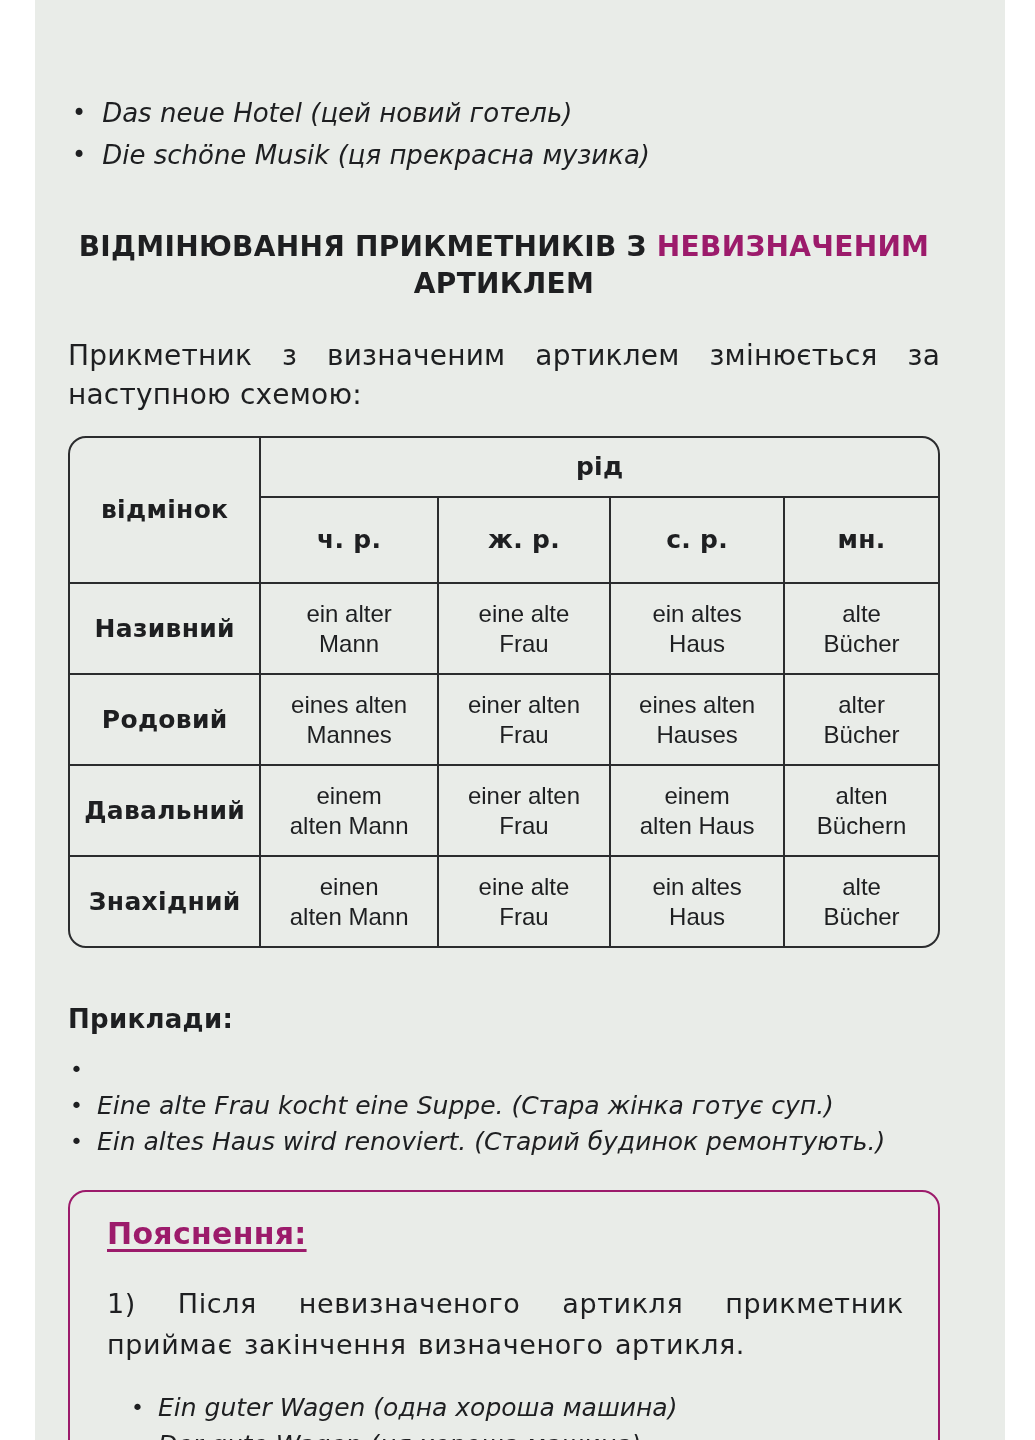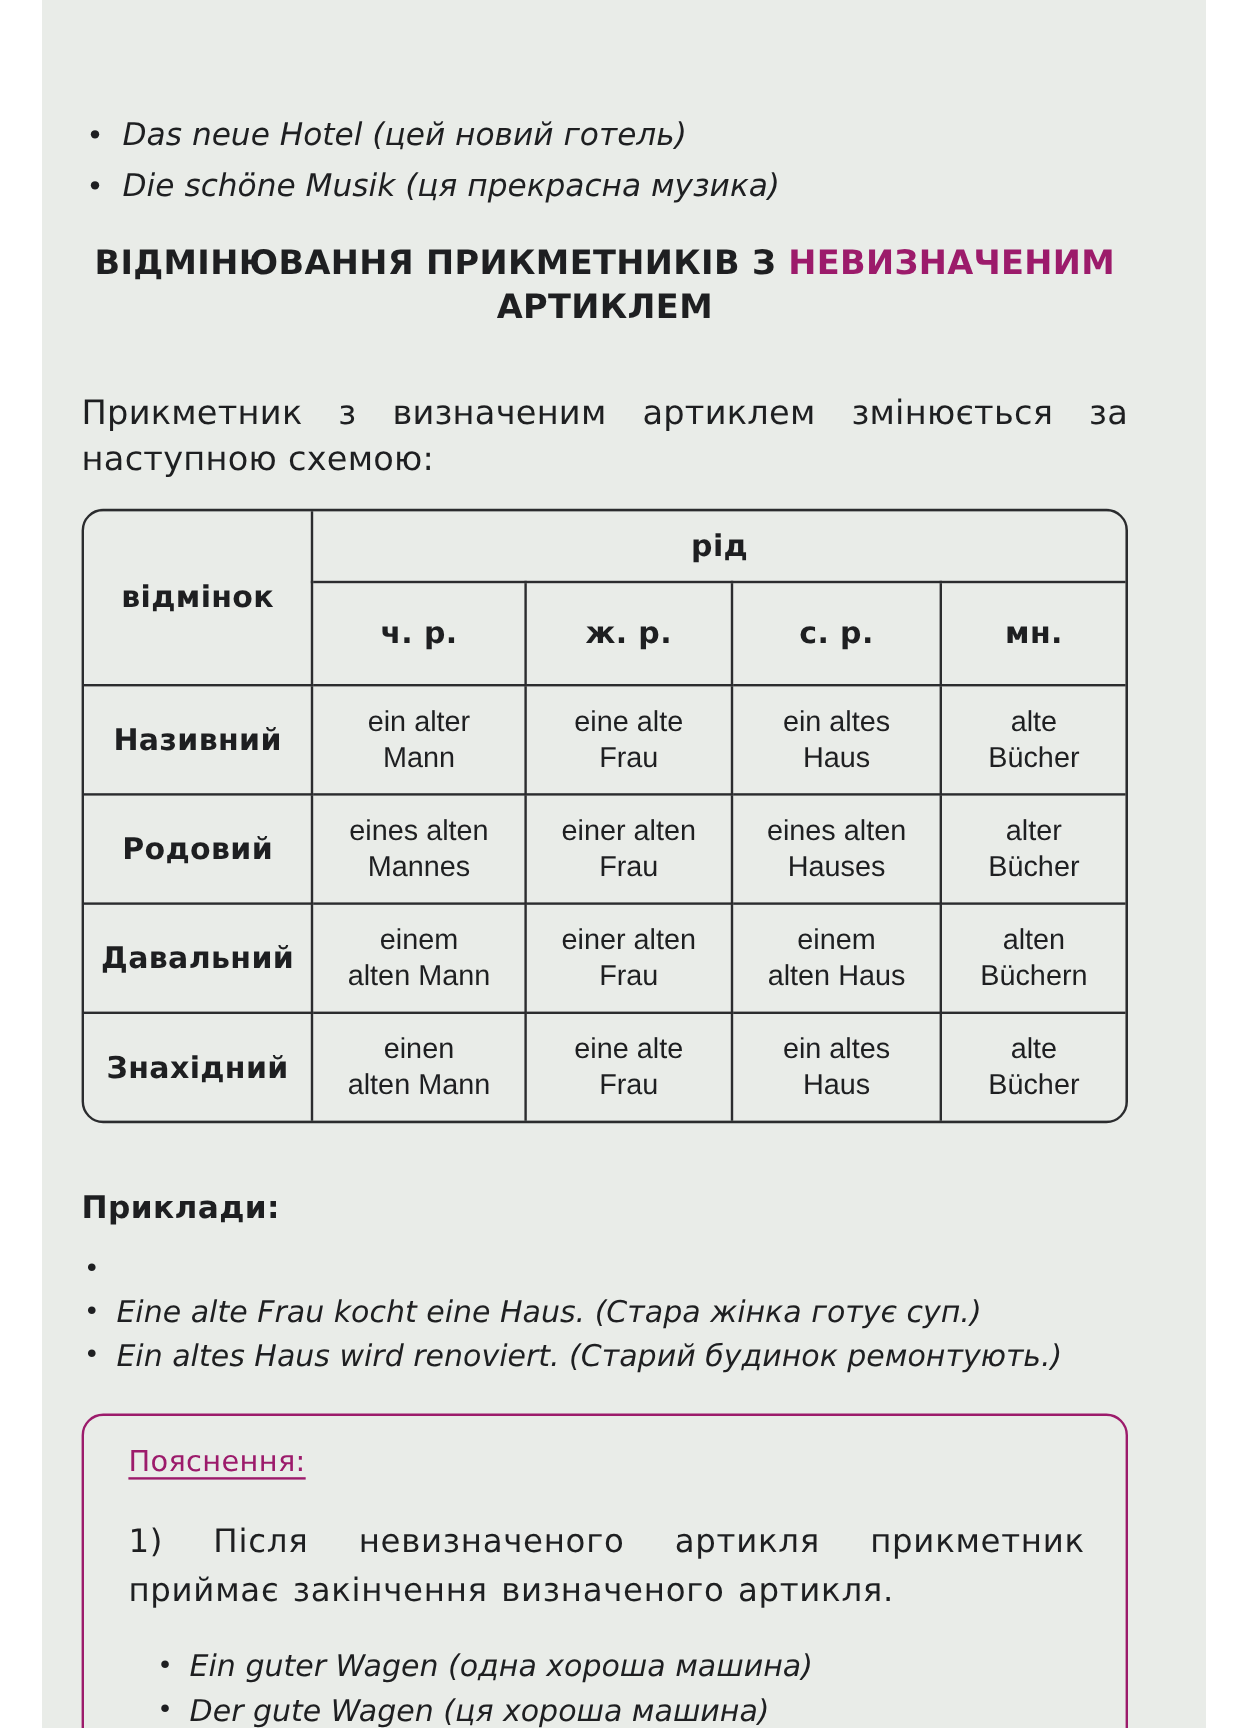--- a/index.html
+++ b/index.html
@@ -42,32 +42,32 @@
     display:flex;
   }
   .dot{
     font-style:normal;
     margin-right:16px;
     font-size:24px;
   }
 
   
   .heading{
-    margin-top:24px;
+    margin-top:52px;
     text-align:center;
     font-weight:bold;
     font-size:28px;
     line-height:37px;
     letter-spacing:0.3px;
   }
   .heading .accent{ color:var(--accent); }
 
   
   .intro-par{
-    margin-top:50px;
+    margin-top:34px;
     font-size:28px;
     line-height:39px;
     text-align:justify;
     letter-spacing:0.2px;
   }
 
   
   .table-wrap{
     margin-top:22px;
     border:2.5px solid var(--border);
@@ -117,22 +117,22 @@
 
   
   .expl-box{
     margin-top:30px;
     border:2.5px solid var(--accent);
     border-radius:18px;
     padding:24px 34px 26px 37px;
   }
   .expl-title{
     color:var(--accent);
-    font-weight:normal;
-    font-size:24px;
+    font-weight:bold;
+    font-size:30px;
     text-decoration:underline;
     text-underline-offset:5px;
     letter-spacing:0.3px;
   }
   .expl-par{
     margin-top:32px;
     font-size:27px;
     line-height:41px;
     text-align:justify;
     letter-spacing:0.6px;
@@ -248,21 +248,21 @@
     </div>
 
     <div class="examples-title">Приклади:</div>
 
     <ul class="example-bullets">
       <li>
         <span class="dot">•</span>
       </li>
       <li>
         <span class="dot">•</span>
-        <span>Eine alte Frau kocht eine Haus. (Стара жінка готує суп.)</span>
+        <span>Eine alte Frau kocht eine Suppe. (Стара жінка готує суп.)</span>
       </li>
       <li>
         <span class="dot">•</span>
         <span>Ein altes Haus wird renoviert. (Старий будинок ремонтують.)</span>
       </li>
     </ul>
 
     <div class="expl-box">
       <div class="expl-title">Пояснення:</div>
       <p class="expl-par">1) Після невизначеного артикля прикметник приймає закінчення визначеного артикля.</p>

